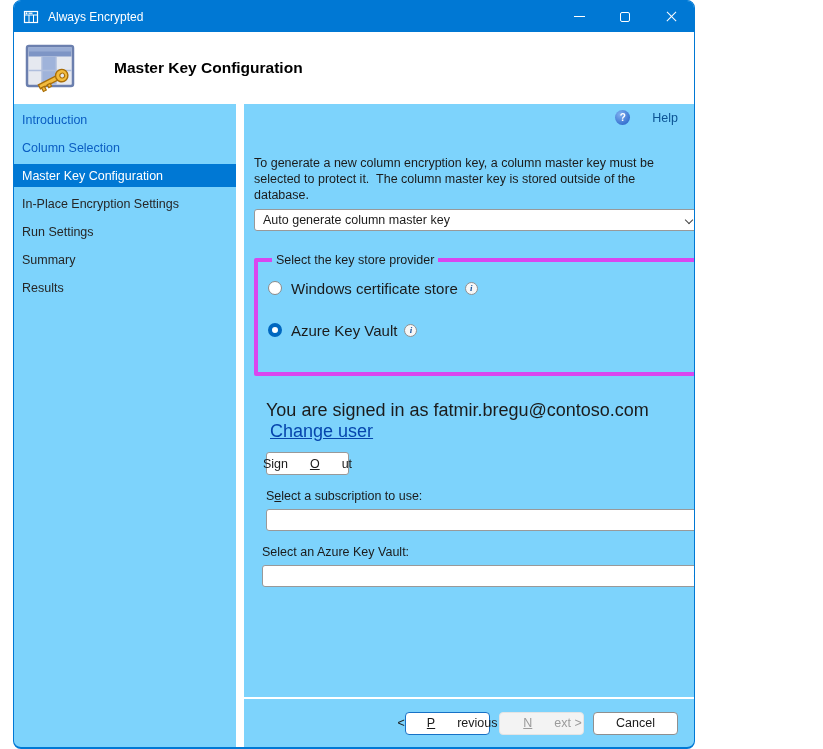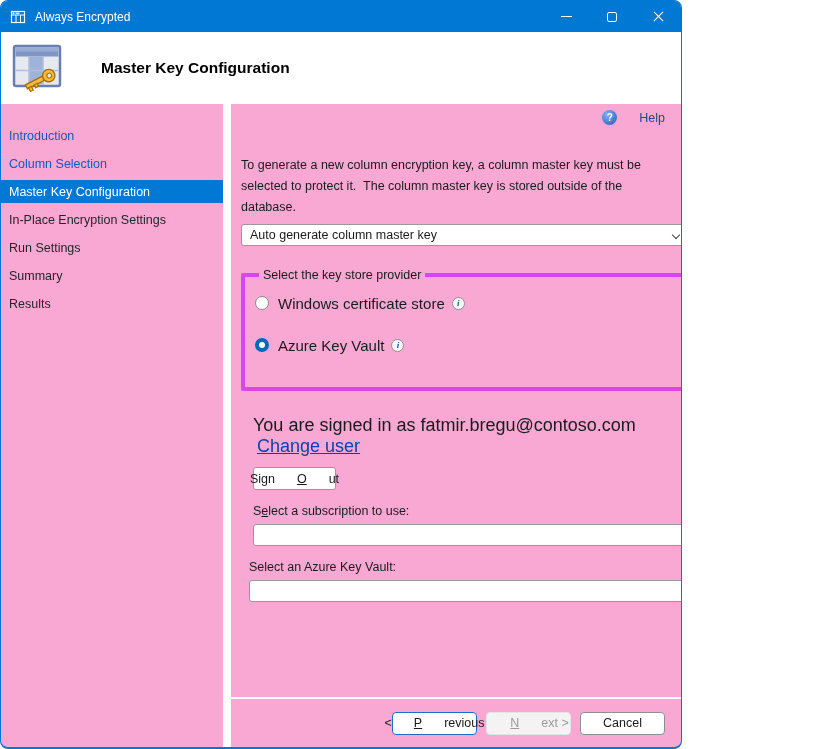--- a/index.html
+++ b/index.html
@@ -1,20 +1,20 @@
 <!DOCTYPE html>
 <html><head>
 <meta charset="utf-8">
 <style>
   * { box-sizing: border-box; margin: 0; padding: 0; }
   html,body { background:#fff; }
   body { font-family: "Liberation Sans", sans-serif; }
 
   .window { width:682px; height:749px; border:1px solid #0078D4; border-bottom-width:2px;
-            border-radius:8px; overflow:hidden; display:flex; flex-direction:column; background:#f9a8d4; }
+            border-radius:8px; overflow:hidden; display:flex; flex-direction:column; background:#7dd3fc;margin-left:13px; }
 
   
   .titlebar { flex:0 0 31px; background:#0078D4; display:flex; align-items:center; color:#fff; }
   .tb-icon { margin-left:9px; display:flex; }
   .tb-title { margin-left:9px; font-size:12px; }
   .tb-controls { margin-left:auto; display:flex; height:100%; }
   .tb-btn { width:46px; display:flex; align-items:center; justify-content:center; cursor:default; position:relative; }
   .glyph-min { width:11px; height:1px; background:#fff; display:block; }
   .glyph-max { width:10px; height:10px; border:1px solid #fff; border-radius:2px; display:block; }
   .glyph-close { width:13px; height:13px; position:relative; display:block; }
@@ -22,39 +22,39 @@
   .glyph-close::before { transform:rotate(45deg); }
   .glyph-close::after  { transform:rotate(-45deg); }
 
   
   .header { flex:0 0 72px; background:#fff; display:flex; align-items:center; }
   .app-icon { margin-left:10px; display:flex; }
   .header-title { margin-left:34px; font-size:15.5px; font-weight:bold; color:#000; }
 
   
   .bodyrow { flex:1; display:flex; min-height:0; }
-  .sidebar { flex:0 0 222px; padding-top:20px; }
+  .sidebar { flex:0 0 222px; padding-top:4px; }
   .side-item { height:23px; margin-bottom:5px; display:flex; align-items:center; padding:0 8px;
                font-size:12.5px; color:#262626; cursor:default; white-space:nowrap; }
   .side-item.visited { color:#0A5DC2; }
   .side-item.active  { background:#0078D4; color:#fff; }
   .divider { flex:0 0 8px; background:#fff; }
   .rightcol { flex:1; display:flex; flex-direction:column; min-width:0; }
 
   
   .main { flex:1; padding:6px 16px 0 10px; overflow:hidden; }
   .help-row { display:flex; justify-content:flex-end; align-items:center; gap:22px;
               color:#0B5394; font-size:12.5px; cursor:default; }
   .help-icon { width:15px; height:15px; border-radius:50%;
                background:radial-gradient(circle at 35% 30%, #7FB0F0, #1D5BC4);
                color:#fff; display:flex; align-items:center; justify-content:center;
                font-size:10px; font-weight:bold; }
   .help-icon::after { content:"?"; }
   .intro { margin-top:30px; font-size:12.5px; color:#1B1B1B; max-width:545px;
-           line-height:21px; white-space:pre-wrap; }
+           line-height:16px; white-space:pre-wrap; }
   .field-label { font-size:12.5px; color:#1B1B1B; margin-top:8px; }
   .select { height:22px; background:#fff; border:1px solid #999; border-radius:3px;
             display:flex; align-items:center; padding:0 24px 0 8px; font-size:12.5px;
             color:#1B1B1B; position:relative; cursor:default; }
   .select .chev { position:absolute; right:11px; top:7px; width:6px; height:6px;
                   border-right:1.3px solid #444; border-bottom:1.3px solid #444; transform:rotate(45deg); }
   .sel-cmk   { width:450px; margin-top:6px; }
   .groupbox { width:498px; margin-top:22px; border:4px solid #d946ef; border-radius:2px;
               padding:6px 10px 33px 10px; }
   .groupbox legend { font-size:12.5px; color:#1B1B1B; padding:0 4px; margin-left:4px; }

